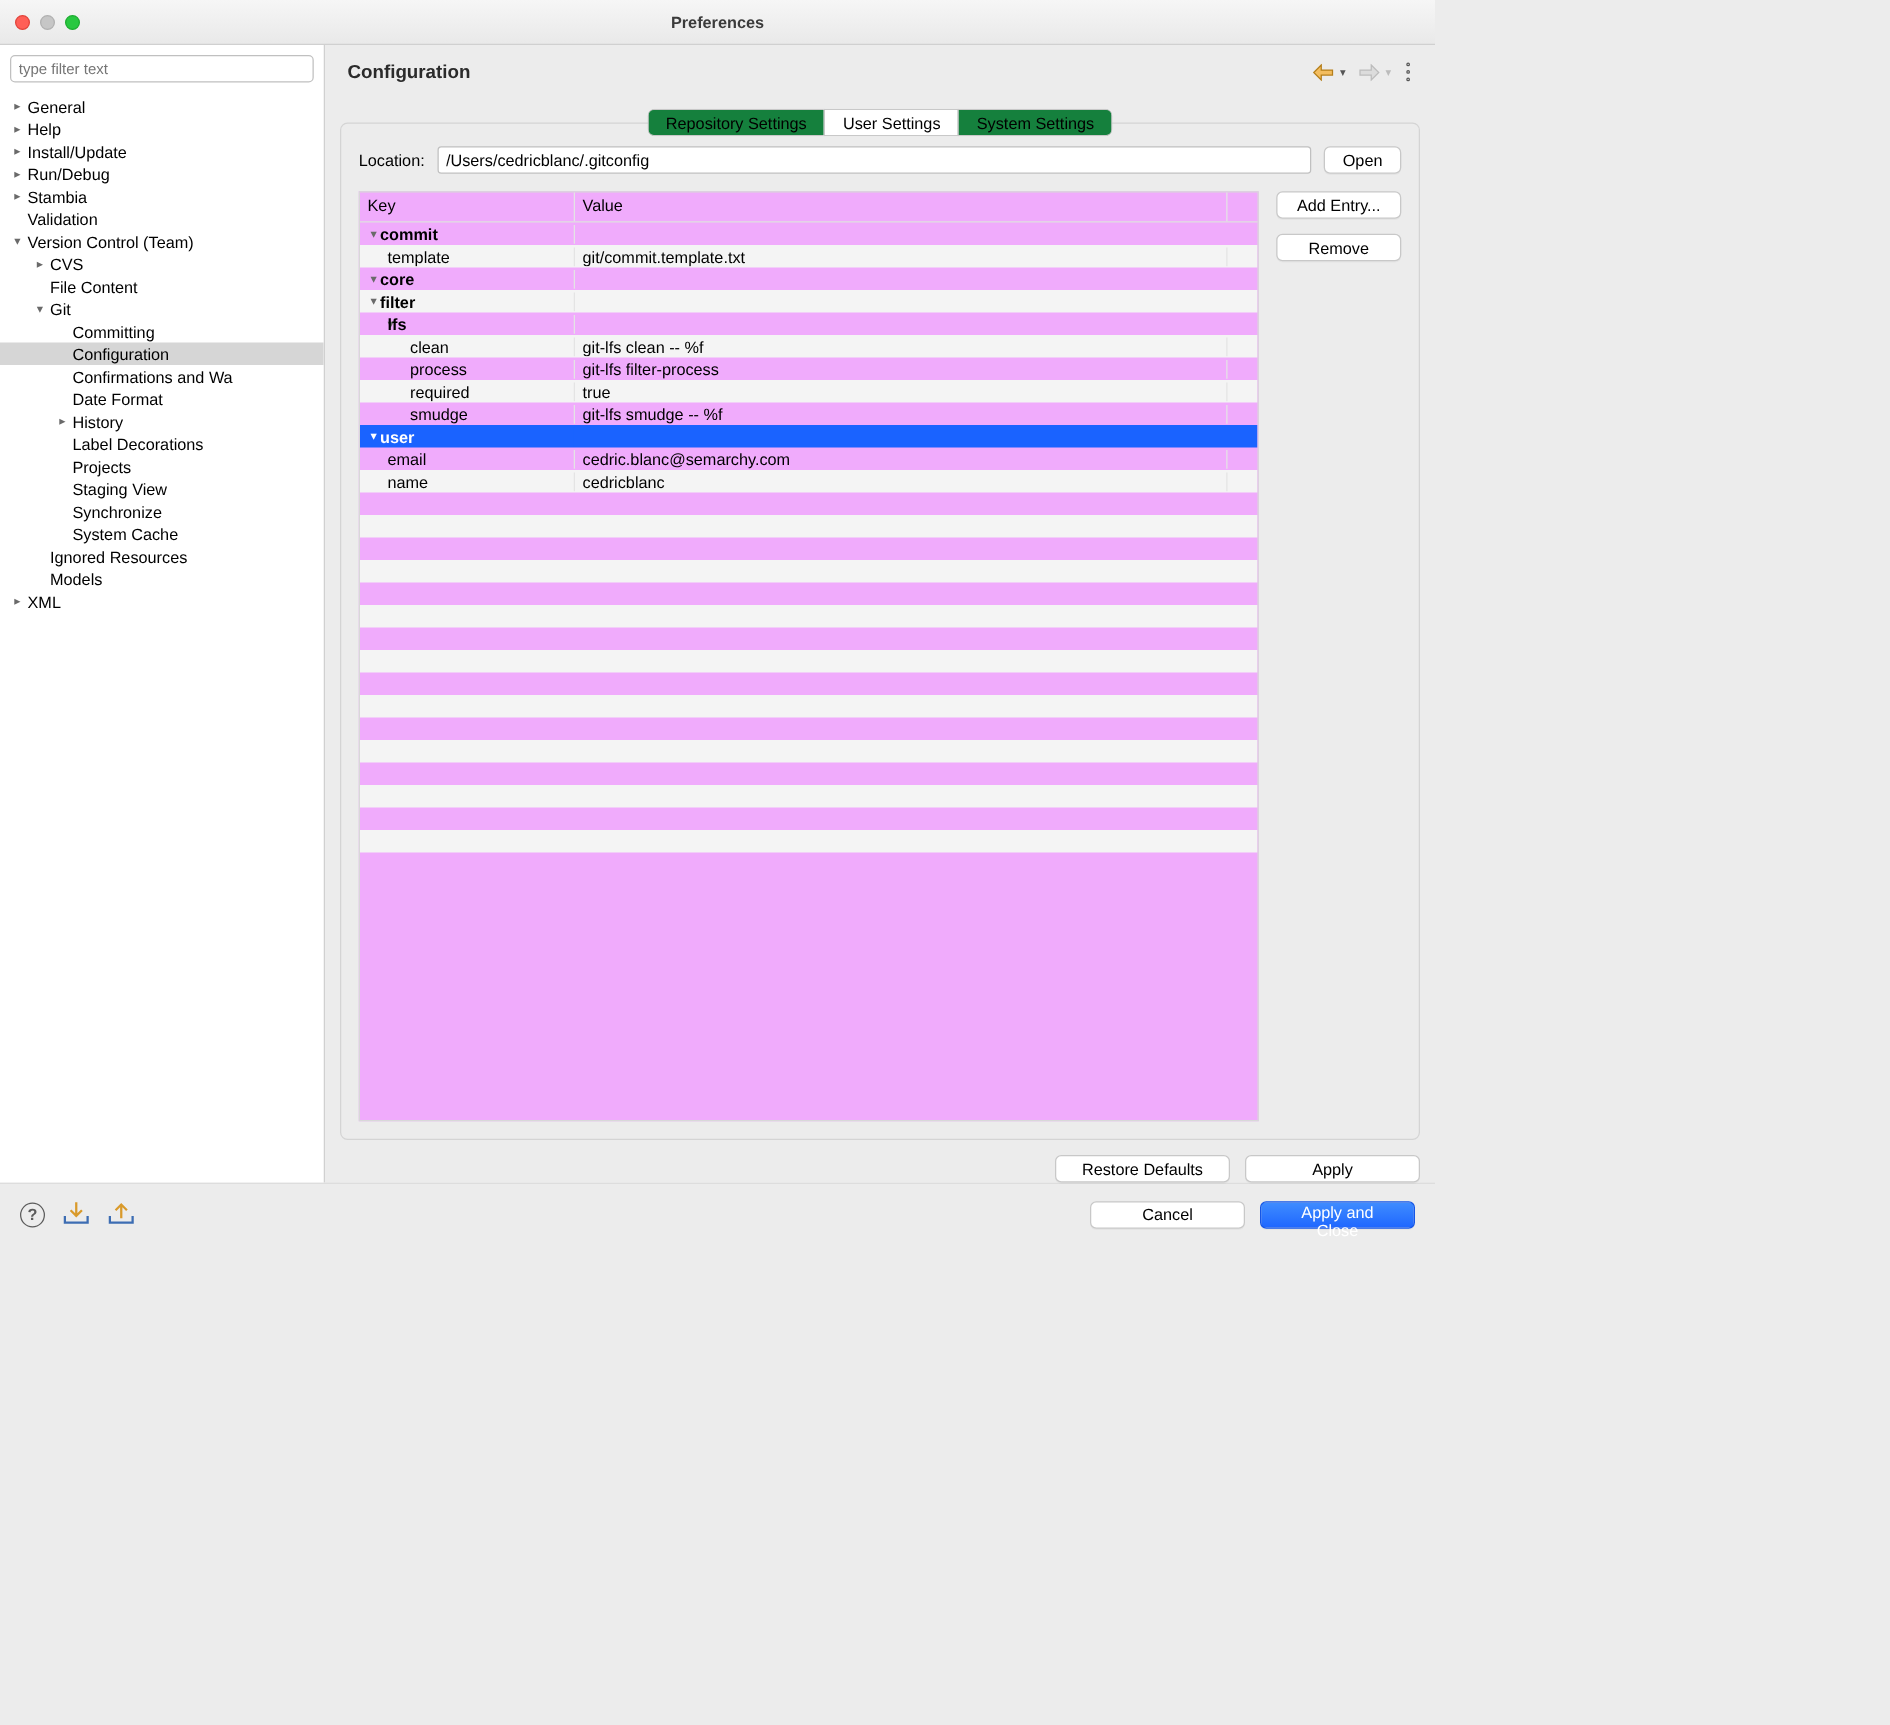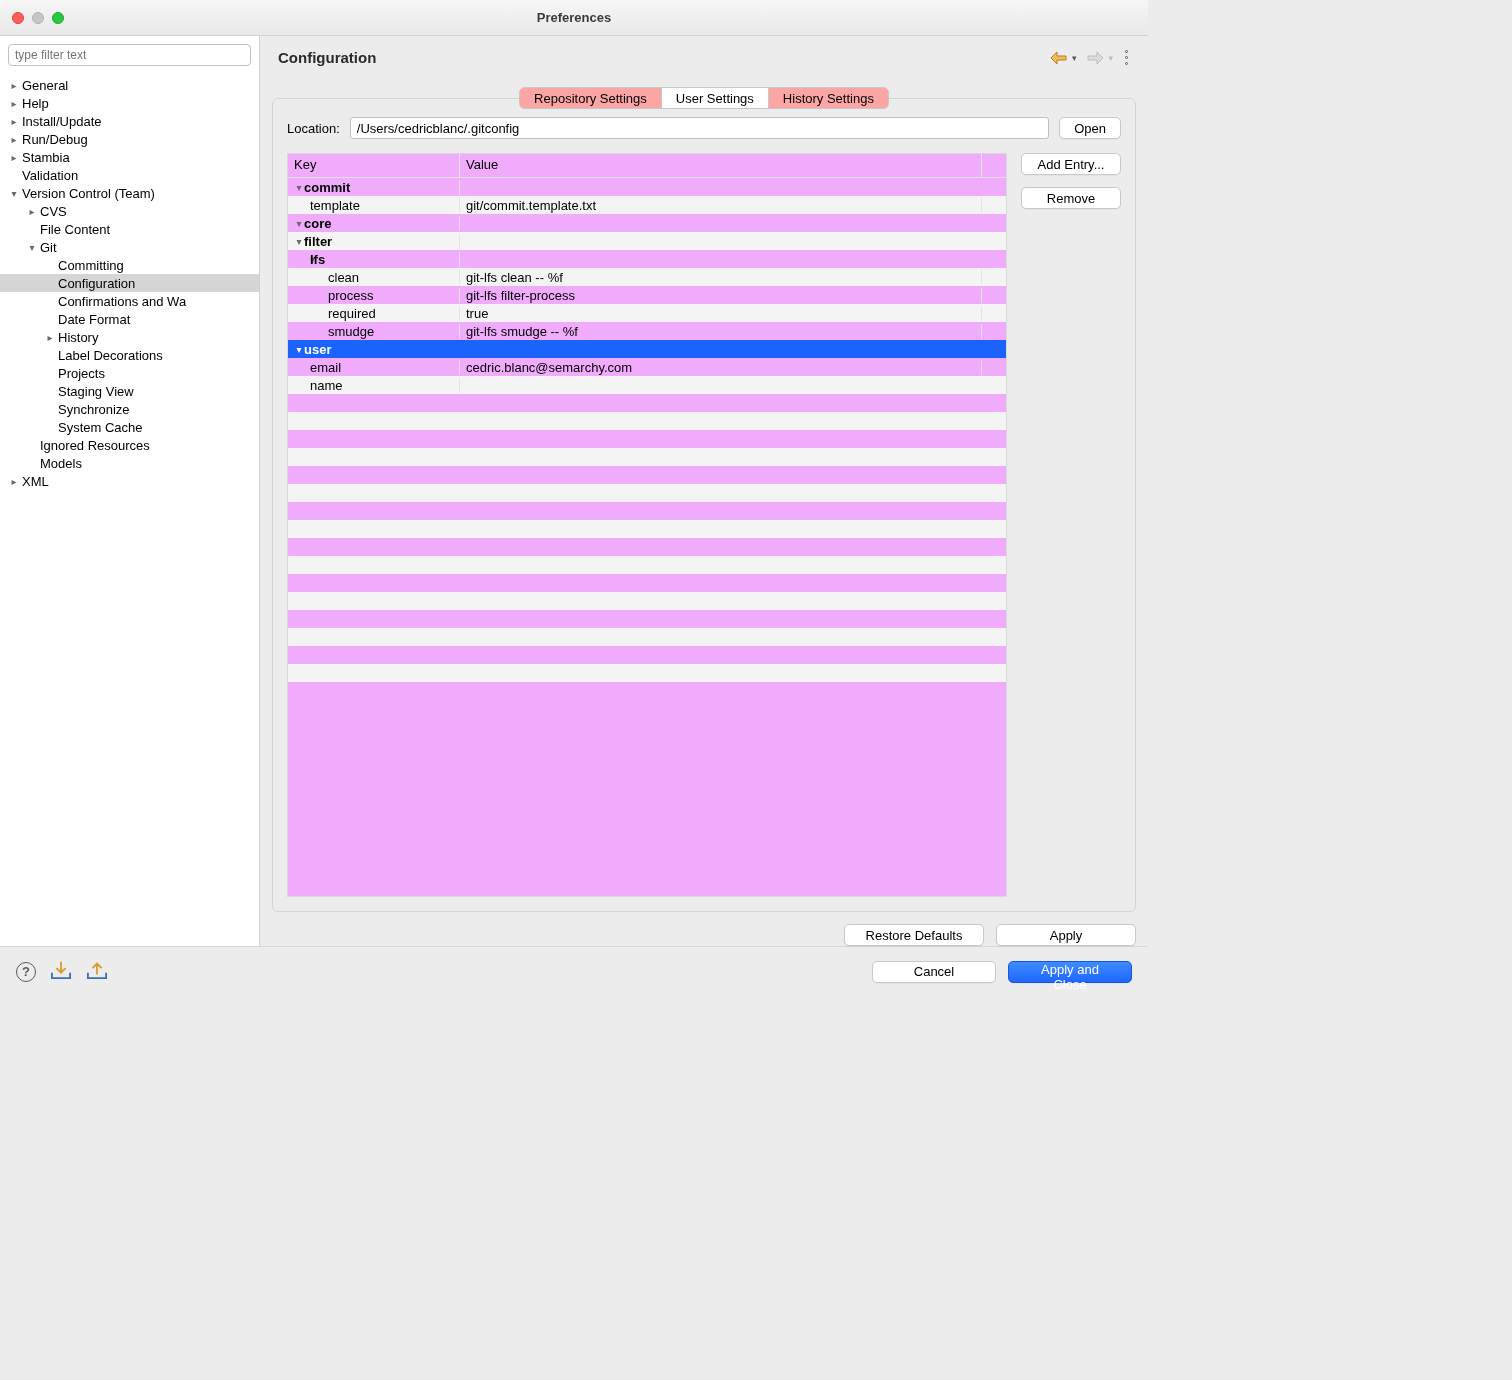--- a/index.html
+++ b/index.html
@@ -139,21 +139,21 @@
     display: inline-flex;
     border-radius: 6px;
     overflow: hidden;
   }
   .tab {
     height: 22px;
     display: flex;
     align-items: center;
     padding: 0 14px;
     font-size: 13px;
-    background: #fca5a5;
+    background: #15803d;
     border: 1px solid #c8c8c8;
     margin-left: -1px;
     cursor: default;
   }
   .tab:first-child { border-radius: 5px 0 0 5px; margin-left: 0; }
   .tab:last-child { border-radius: 0 5px 5px 0; }
   .tab.active { background: #fff; }
 
   .tab-body {
     border: 1px solid #d4d4d4;
@@ -437,21 +437,21 @@
             <span></span>
         </span>
       </div>
     </div>
 
     <div class="config-panel">
       <div class="tabs-row">
         <div class="tabs">
           <div class="tab">Repository Settings</div>
           <div class="tab active">User Settings</div>
-          <div class="tab">History Settings</div>
+          <div class="tab">System Settings</div>
         </div>
       </div>
       <div class="tab-body">
         <div class="location-row">
           <span class="location-label">Location:</span>
           <input class="location-input" value="/Users/cedricblanc/.gitconfig" style="">
           <button class="btn">Open</button>
         </div>
 
         <div class="table-area">
@@ -548,20 +548,21 @@
                     <span>email</span>
                   </div>
                   <div class="cell-value">cedric.blanc@semarchy.com</div>
                   <div class="cell-spacer"></div>
               </div>
               <div class="trow">
                 <div class="cell-key">
                     <span class="keyarrow ki-1"></span>
                     <span>name</span>
                   </div>
+                  <div class="cell-value">cedricblanc</div>
                   <div class="cell-spacer"></div>
               </div>
               <div class="trow">
                   <div class="cell-key"></div>
                   <div class="cell-value"></div>
                   <div class="cell-spacer"></div>
                 </div>
               <div class="trow">
                   <div class="cell-key"></div>
                   <div class="cell-value"></div>

